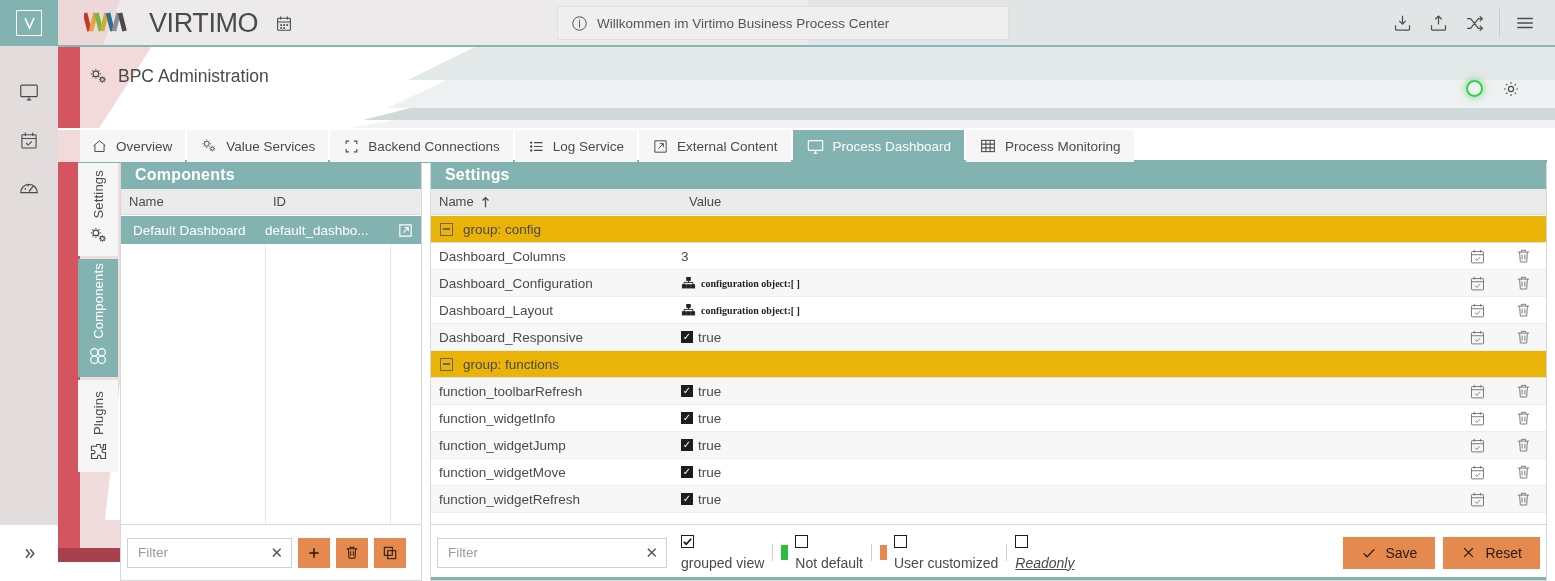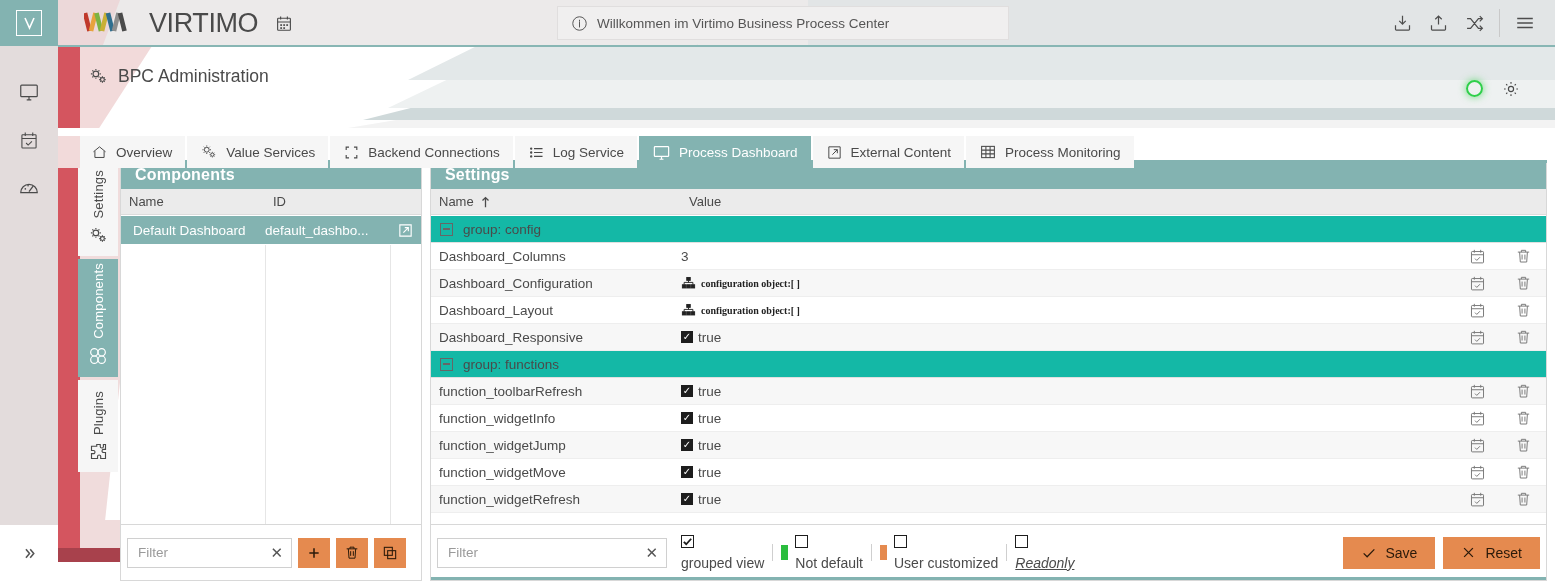--- a/index.html
+++ b/index.html
@@ -122,21 +122,21 @@
   .status-dot{
     position:absolute; right:72px; top:34px; width:17px; height:17px; border-radius:50%;
     border:2px solid #2fcf4a; box-shadow:0 0 7px 1px rgba(60,210,80,.55); z-index:6;
   }
   .header-gear{
     position:absolute; right:34px; top:33px; z-index:6; color:#4a4a4a;
   }
 
   
   .tabbar{
-    position:absolute; left:78px; top:136px; right:8px; height:32px;
+    position:absolute; left:78px; top:130px; right:8px; height:32px;
     display:flex; align-items:stretch; z-index:8;
   }
   .tab{
     background:#f6f6f6; margin-right:2px; padding:0 13px;
     display:flex; align-items:center; gap:8px;
     font-size:13.5px; color:#4a4a4a; white-space:nowrap;
   }
   .tab.active{ background:#83b3b1; color:#ffffff; }
   .tab-pink{
     position:absolute; left:-20px; top:0; width:22px; height:32px; background:#f2dada;
@@ -205,21 +205,21 @@
   .col-sep{ position:absolute; top:29px; bottom:0; width:1px; background:#e6e6e6; }
 
   
   #settings-panel{ left:372px; top:0; right:8px; bottom:56px; border:1px solid #d8d8d8; }
   .set-body{ position:absolute; top:55px; left:0; right:0; bottom:0; overflow:hidden; }
   .srow{
     height:27px; display:flex; align-items:center; font-size:13.5px; color:#4a4a4a;
     border-bottom:1px solid #eeeeee;
   }
   .srow.alt{ background:#f7f7f7; }
-  .srow.group{ background:#14b8a6; border-bottom:1px solid #e0e0e0; }
+  .srow.group{ background:#eab308; border-bottom:1px solid #e0e0e0; }
   .s-name{ width:250px; padding-left:8px; white-space:nowrap; overflow:hidden; }
   .s-value{ flex:1; display:flex; align-items:center; gap:5px; white-space:nowrap; }
   .s-ico{ width:46px; display:flex; align-items:center; justify-content:center; color:#7a7a7a; }
   .group-label{ display:flex; align-items:center; gap:10px; padding-left:9px; font-size:13.5px; }
   .minus-box{
     width:13px; height:13px; border:1.4px solid #666; display:flex; align-items:center; justify-content:center;
   }
   .minus-box i{ display:block; width:7px; height:1.4px; background:#666; }
   .cfgobj{ font-family:"Liberation Serif", serif; font-weight:bold; font-size:10px; color:#222; }
   .chk{
@@ -442,37 +442,37 @@
       <span>
           <svg width="17" height="17" viewBox="0 0 24 24" fill="none" stroke="currentColor" stroke-width="1.5">
             <path d="M8.5 6.5h12M8.5 12h12M8.5 17.5h12"></path>
             <circle cx="4.5" cy="6.5" r=".9" fill="currentColor"></circle>
             <circle cx="4.5" cy="12" r=".9" fill="currentColor"></circle>
             <circle cx="4.5" cy="17.5" r=".9" fill="currentColor"></circle>
           </svg>
         </span>
       <span>Log Service</span>
     </div>
+    <div class="tab">
+      <span>
+          <svg width="17" height="17" viewBox="0 0 24 24" fill="none" stroke="currentColor" stroke-width="1.4">
+            <path d="M4 4h16v16H4z"></path>
+            <path d="M9 15l7-7M11 8h5v5"></path>
+          </svg>
+        </span>
+      <span>External Content</span>
+    </div>
     <div class="tab active">
       <span>
           <svg width="19" height="19" viewBox="0 0 24 24" fill="none" stroke="currentColor" stroke-width="1.5">
             <rect x="3" y="4.5" width="18" height="12.5" rx="1"></rect>
             <path d="M9.5 20.5h5M12 17v3.5"></path>
           </svg>
         </span>
       <span>Process Dashboard</span>
-    </div>
-    <div class="tab">
-      <span>
-          <svg width="17" height="17" viewBox="0 0 24 24" fill="none" stroke="currentColor" stroke-width="1.4">
-            <path d="M4 4h16v16H4z"></path>
-            <path d="M9 15l7-7M11 8h5v5"></path>
-          </svg>
-        </span>
-      <span>External Content</span>
     </div>
     <div class="tab">
       <span>
           <svg width="18" height="18" viewBox="0 0 24 24" fill="none" stroke="currentColor" stroke-width="1.4">
             <rect x="3.5" y="4.5" width="17" height="15"></rect>
             <path d="M3.5 9.5h17M3.5 14.5h17M9.2 4.5v15M14.8 4.5v15"></path>
           </svg>
         </span>
       <span>Process Monitoring</span>
     </div>

